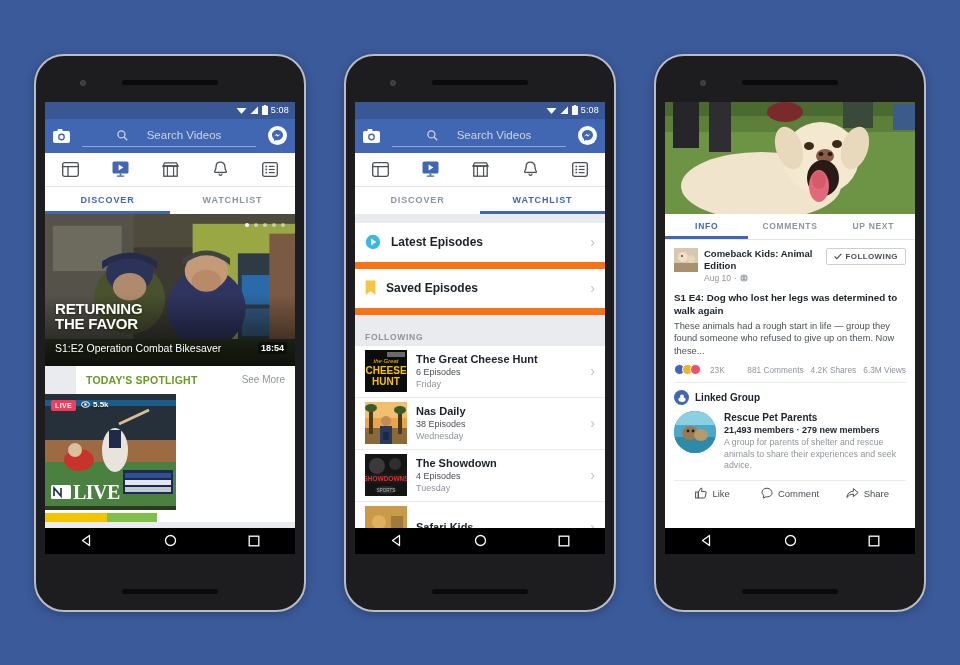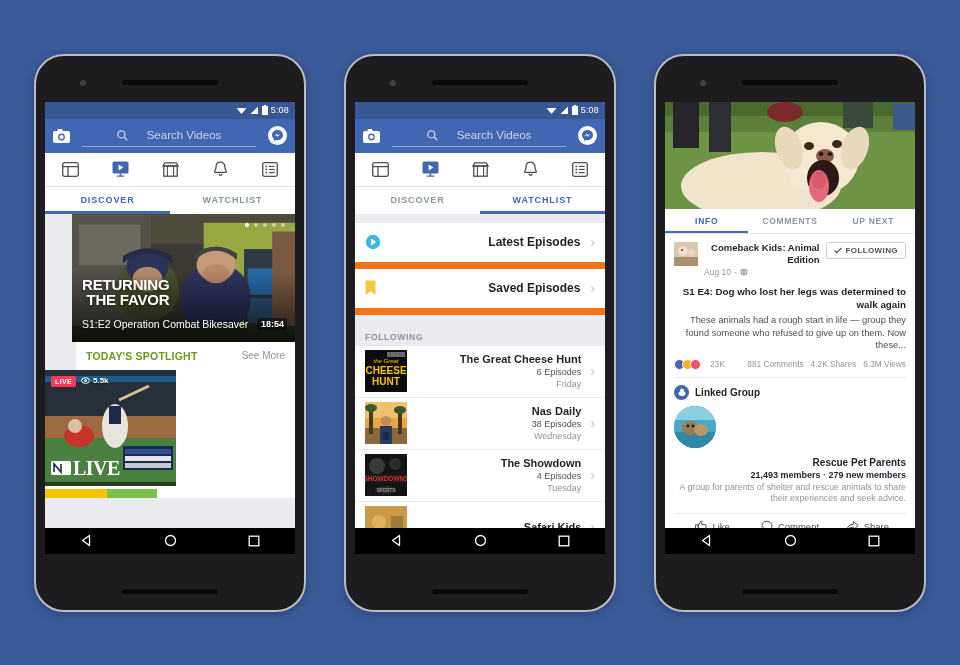--- a/index.html
+++ b/index.html
@@ -3,21 +3,21 @@
 <meta charset="utf-8">
 <style>
   * { box-sizing: border-box; margin: 0; padding: 0; }
   body {
     width: 960px; height: 665px;
     background: #3b5a9a;
     font-family: "Liberation Sans", sans-serif;
     overflow: hidden;
     position: relative;
   }
-  .stage { position: absolute; inset: 0; display: flex; justify-content: space-between; padding: 12px 34px; align-items: center; text-align: right; }
+  .stage { position: absolute; inset: 0; display: flex; justify-content: space-between; padding: 12px 34px; align-items: center; }
 
   
   .phone {
     position: relative;
     width: 272px; height: 558px;
     background: #1d1d1f;
     border-radius: 30px;
     border: 2px solid #b9bcc4;
     padding: 46px 9px 56px 9px;
     box-shadow: 0 2px 10px rgba(0,0,0,.25);
@@ -82,21 +82,21 @@
     color: #8d949e; position: relative;
   }
   .seg.active { color: #4267b2; }
   .seg.active::after {
     content: ""; position: absolute; left: 0; right: 0; bottom: 0;
     height: 2.5px; background: #4267b2;
   }
   .body { flex: 1 1 auto; overflow: hidden; position: relative; background: #e9ebee; }
 
   
-  .hero { position: relative; height: 128px; overflow: hidden; background: #2f3a22; margin-left: 27px; }
+  .hero { position: relative; height: 152px; overflow: hidden; background: #2f3a22; }
   .hero-img { position: absolute; inset: 0; }
   .hero-shade {
     position: absolute; left: 0; right: 0; bottom: 0; height: 72px;
     background: linear-gradient(to top, rgba(0,0,0,.72), rgba(0,0,0,0));
   }
   .hero-dots { position: absolute; top: 9px; right: 10px; display: flex; gap: 5px; }
   .hd { width: 4px; height: 4px; border-radius: 50%; background: rgba(255,255,255,.5); }
   .hd.on { background: #fff; }
   .hero-title {
     position: absolute; left: 10px; bottom: 35px; color: #fff;
@@ -207,21 +207,21 @@
   .r-love { background: #f25268; }
   .react-n { margin-left: 7px; }
   .stats-right { margin-left: auto; display: flex; gap: 7px; }
   .grp-sec { background: #fff; padding: 7px 9px 0 9px; }
   .grp-head { display: flex; align-items: center; gap: 6px; }
   .grp-badge {
     width: 15px; height: 15px; border-radius: 50%; background: #4267b2;
     display: flex; align-items: center; justify-content: center; flex: 0 0 auto;
   }
   .grp-label { font-size: 10px; font-weight: bold; color: #1d2129; }
-  .grp-body { display: flex; gap: 8px; margin-top: 6px; flex-direction: column; }
+  .grp-body { display: flex; gap: 8px; margin-top: 6px; }
   .grp-av { width: 42px; height: 42px; border-radius: 50%; overflow: hidden; flex: 0 0 auto; background: #3fa7c4; position: relative; }
   .grp-info { flex: 1 1 auto; min-width: 0; }
   .grp-name { font-size: 10px; font-weight: bold; color: #1d2129; line-height: 13px; }
   .grp-members { font-size: 9px; font-weight: bold; color: #1d2129; line-height: 12px; }
   .grp-desc { font-size: 8.8px; color: #90949c; line-height: 11.5px; margin-top: 1px; }
   .act-bar {
     display: flex; border-top: 1px solid #e9ebee; margin-top: 8px;
     height: 26px; align-items: center; background: #fff;
   }
   .act {

